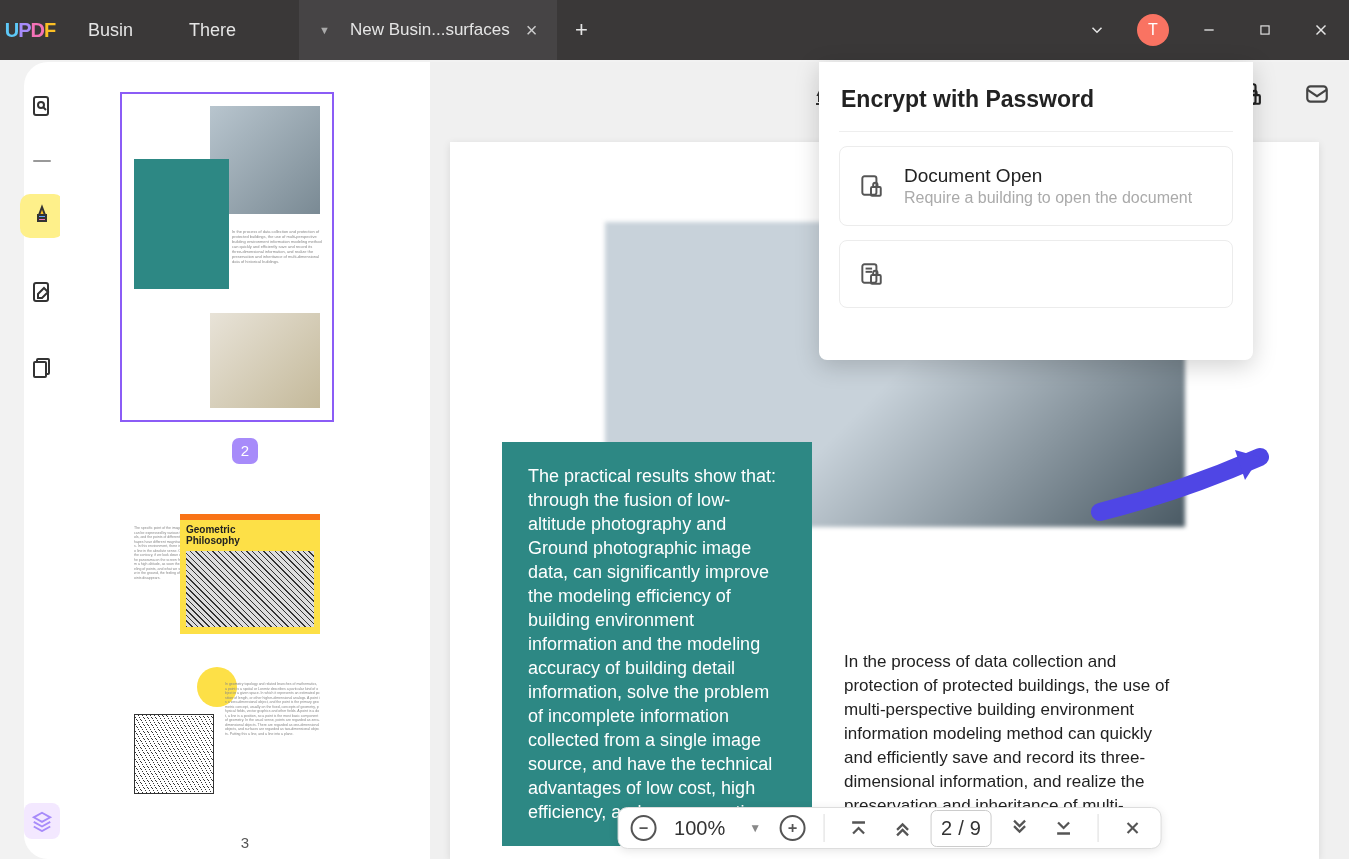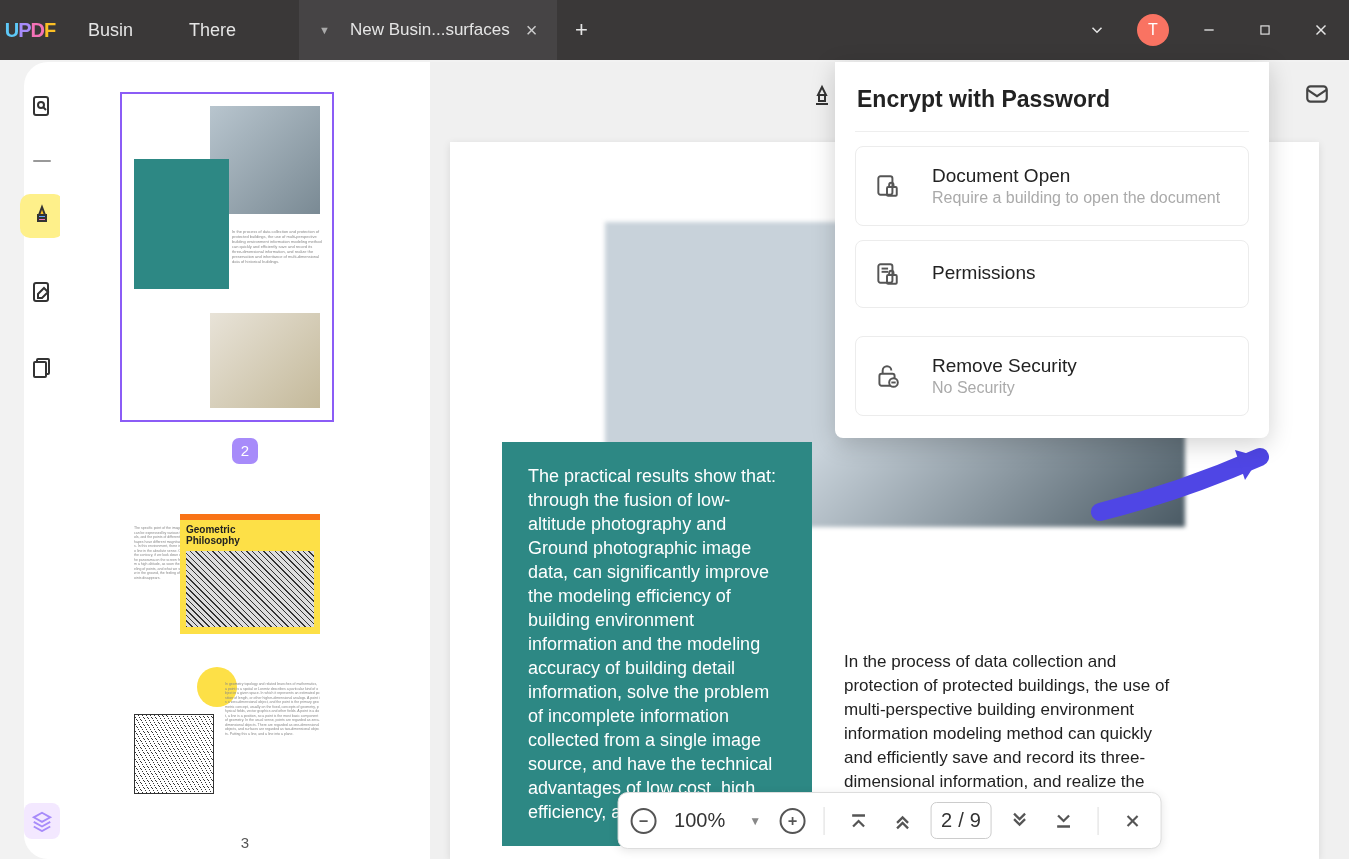--- a/index.html
+++ b/index.html
@@ -56,37 +56,37 @@
 .annot-toolbar { position: absolute; top: 20px; left: 50%; transform: translateX(-50%); display: flex; gap: 40px; align-items: center; z-index: 3; }
 .annot-toolbar .tbtn { width: 28px; height: 28px; display: flex; align-items: center; justify-content: center; cursor: pointer; color: #333; }
 
 .page-canvas { position: absolute; top: 80px; left: 20px; right: 30px; bottom: 0; background: #fff; box-shadow: 0 2px 8px rgba(0,0,0,0.1); overflow: hidden; }
 .page-canvas .hero-img { position: absolute; left: 155px; top: 80px; width: 580px; height: 305px; background: linear-gradient(135deg, #c8d2da 50%, #4a5a64 100%); filter: blur(2px); }
 .page-canvas .teal-text { position: absolute; left: 52px; top: 300px; width: 310px; background: #2d8884; color: #fff; padding: 22px 26px; font-size: 18px; line-height: 24px; }
 .page-canvas .body-text { position: absolute; left: 394px; top: 508px; width: 340px; font-size: 17px; line-height: 24px; color: #222; }
 
 .arrow-overlay { position: absolute; top: 380px; left: 660px; width: 200px; height: 80px; z-index: 10; pointer-events: none; }
 
-.encrypt-panel { position: absolute; right: 80px; top: 62px; width: 434px; background: #fff; border-radius: 0 0 8px 8px; box-shadow: 0 6px 24px rgba(0,0,0,0.18); z-index: 20; padding: 0 20px 22px; }
+.encrypt-panel { position: absolute; right: 96px; top: 62px; width: 434px; background: #fff; border-radius: 0 0 8px 8px; box-shadow: 0 6px 24px rgba(0,0,0,0.18); z-index: 20; padding: 0 20px 38px; }
 .encrypt-panel h2 { font-size: 23px; font-weight: 700; color: #222; padding: 24px 2px 18px; border-bottom: 1px solid #eee; }
-.encrypt-item { display: flex; align-items: center; gap: 30px; padding: 18px 16px; border: 1px solid #ececec; border-radius: 8px; margin-top: 14px; cursor: pointer; }
+.encrypt-item { display: flex; align-items: center; gap: 18px; padding: 18px 16px; border: 1px solid #ececec; border-radius: 8px; margin-top: 14px; cursor: pointer; }
 .encrypt-item .eicon { width: 30px; height: 30px; flex-shrink: 0; display: flex; align-items: center; justify-content: center; }
 .encrypt-item .eicon svg { width: 26px; height: 26px; color: #555; }
 .encrypt-item .etext .etitle { font-size: 19px; color: #222; margin-bottom: 2px; }
 .encrypt-item .etext .edesc { font-size: 16px; color: #aaa; white-space: nowrap; overflow: hidden; text-overflow: clip; max-width: 320px; }
 .encrypt-item.simple { padding: 22px 16px; }
 .encrypt-spacer { height: 14px; }
 
 .right-rail { position: absolute; right: 16px; top: 78px; display: flex; flex-direction: row; gap: 36px; z-index: 2; }
 .right-rail .rbtn { width: 32px; height: 32px; display: flex; align-items: center; justify-content: center; cursor: pointer; color: #444; }
 .right-rail .rbtn svg { width: 26px; height: 26px; }
 .right-rail .rbtn.active { color: #222; }
 .right-rail .pdfa-label { font-size: 9px; font-weight: 700; text-align: center; color: #555; }
 
-.bottom-bar { position: absolute; left: 50%; transform: translateX(-50%); bottom: 10px; height: 57px; background: #fff; border: 1px solid #ddd; border-radius: 10px; box-shadow: 0 2px 10px rgba(0,0,0,0.1); display: flex; align-items: center; padding: 0 12px; gap: 12px; z-index: 5; }
+.bottom-bar { position: absolute; left: 50%; transform: translateX(-50%); bottom: 10px; height: 42px; background: #fff; border: 1px solid #ddd; border-radius: 10px; box-shadow: 0 2px 10px rgba(0,0,0,0.1); display: flex; align-items: center; padding: 0 12px; gap: 12px; z-index: 5; }
 .bottom-bar .bbtn { width: 32px; height: 32px; display: flex; align-items: center; justify-content: center; cursor: pointer; color: #444; border-radius: 50%; }
 .bottom-bar .bbtn.circ { border: 2px solid #555; width: 26px; height: 26px; }
 .bottom-bar .zoom-val { font-size: 20px; color: #333; padding: 0 6px; }
 .bottom-bar .dd-arrow { color: #888; font-size: 12px; cursor: pointer; padding: 0 6px; }
 .bottom-bar .vsep { width: 1px; height: 28px; background: #ddd; margin: 0 6px; }
 .bottom-bar .page-input { border: 1px solid #ccc; border-radius: 6px; padding: 6px 10px; font-size: 20px; color: #333; display: flex; align-items: center; gap: 6px; }
 </style>
 </head>
 <body>
 
@@ -341,34 +341,19 @@
     <div class="eicon">
         <svg viewBox="0 0 24 24" fill="none" stroke="currentColor" stroke-width="1.8">
           <rect x="4" y="3" width="13" height="17" rx="2"></rect>
           <rect x="12" y="13" width="9" height="8" rx="1"></rect>
           <path d="M14 13v-2a2 2 0 014 0v2"></path>
           <line x1="7" y1="7" x2="13" y2="7"></line>
           <line x1="7" y1="10" x2="13" y2="10"></line>
         </svg>
       </div>
     <div class="etext">
-      <div class="etitle">Permissions</div>
     </div>
   </div>
 
   <div class="encrypt-spacer"></div>
 
-  <div class="encrypt-item">
-    <div class="eicon">
-        <svg viewBox="0 0 24 24" fill="none" stroke="currentColor" stroke-width="1.8">
-          <rect x="5" y="10" width="14" height="11" rx="2"></rect>
-          <path d="M8 10V7a4 4 0 018 0"></path>
-          <circle cx="18" cy="18" r="4" fill="#fff"></circle>
-          <line x1="16" y1="18" x2="20" y2="18"></line>
-        </svg>
-      </div>
-    <div class="etext">
-      <div class="etitle">Remove Security</div>
-      <div class="edesc">No Security</div>
-    </div>
-  </div>
 
 </div>
 
 </body></html>

